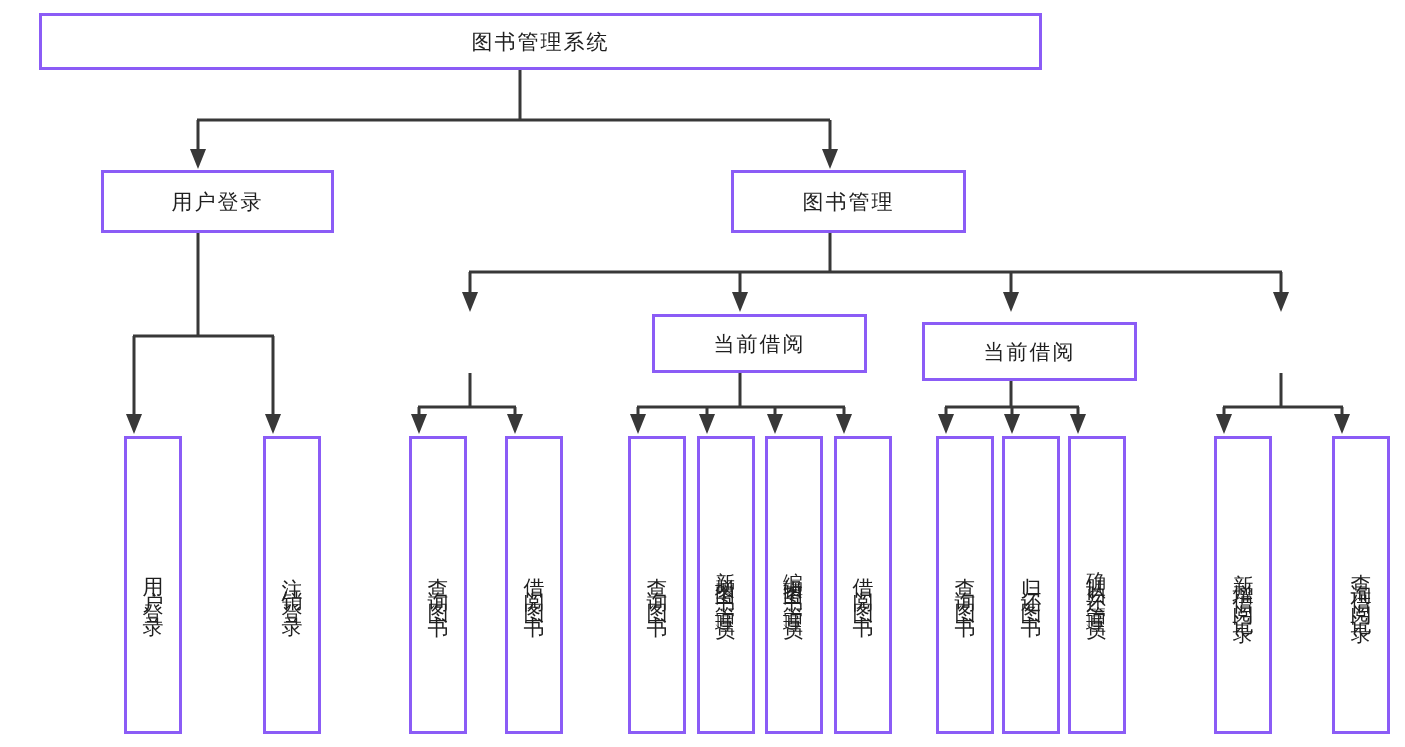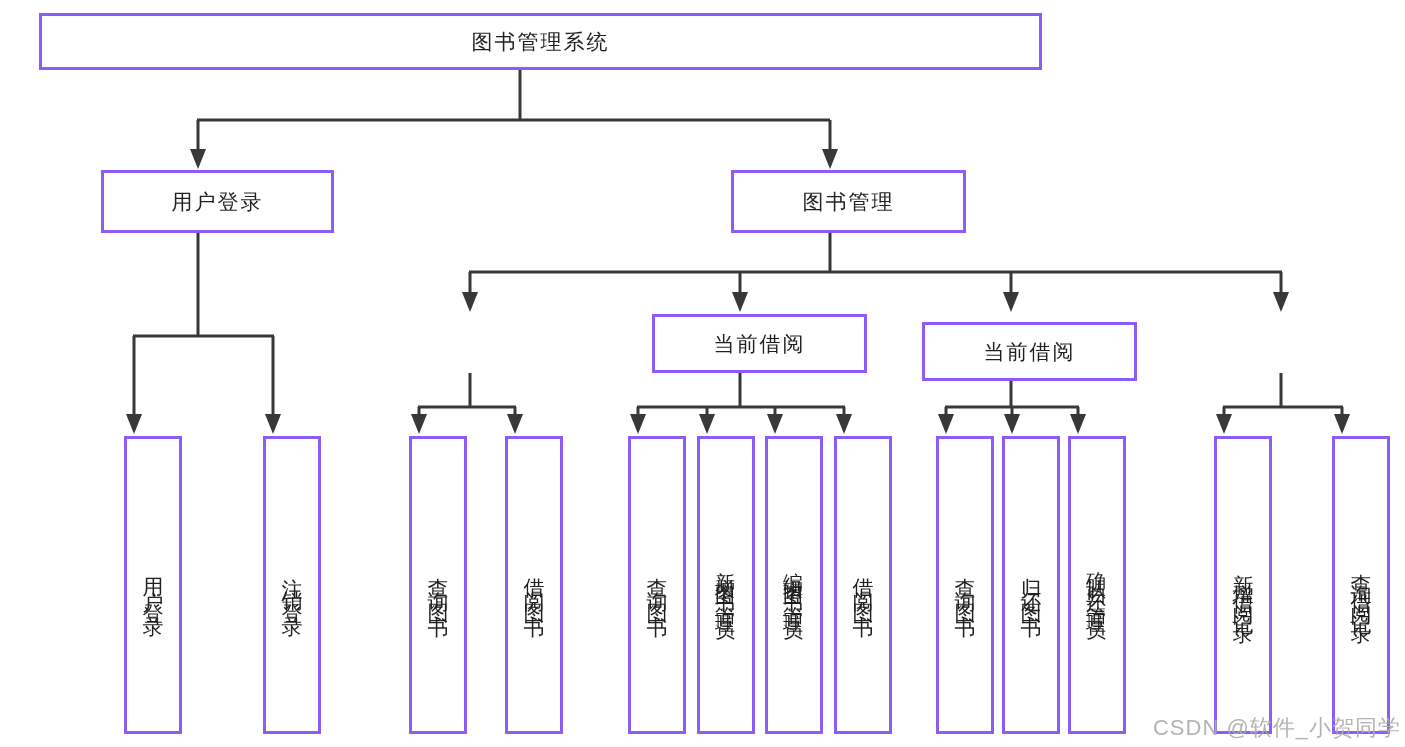--- a/index.html
+++ b/index.html
@@ -96,14 +96,13 @@
   <div class="box v v-tight" style="left:746px;top:436px;width:58px;height:298px">编辑图书（管理员）</div>
   <div class="box v" style="left:815px;top:436px;width:58px;height:298px">借阅图书</div>
 
   <div class="box v" style="left:917px;top:436px;width:58px;height:298px">查询图书</div>
   <div class="box v" style="left:983px;top:436px;width:58px;height:298px">归还图书</div>
   <div class="box v v-tight" style="left:1049px;top:436px;width:58px;height:298px">确认归还（管理员）</div>
 
   <div class="box v v-mid" style="left:1195px;top:436px;width:58px;height:298px">新增借阅记录</div>
   <div class="box v v-mid" style="left:1313px;top:436px;width:58px;height:298px">查询借阅记录</div>
 
-  <div class="watermark">CSDN @软件_小贺同学</div>
 </div>
 
 </body></html>

